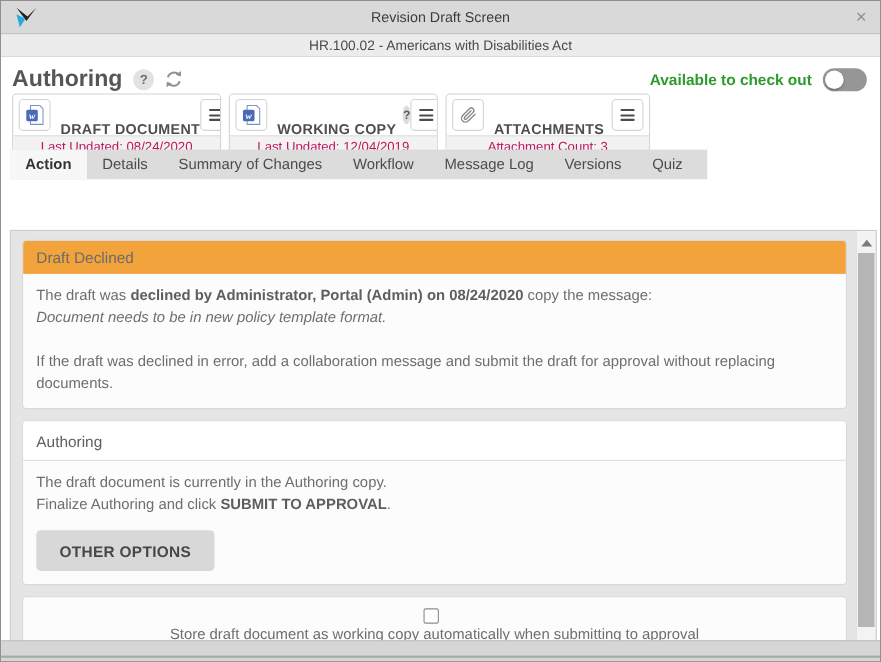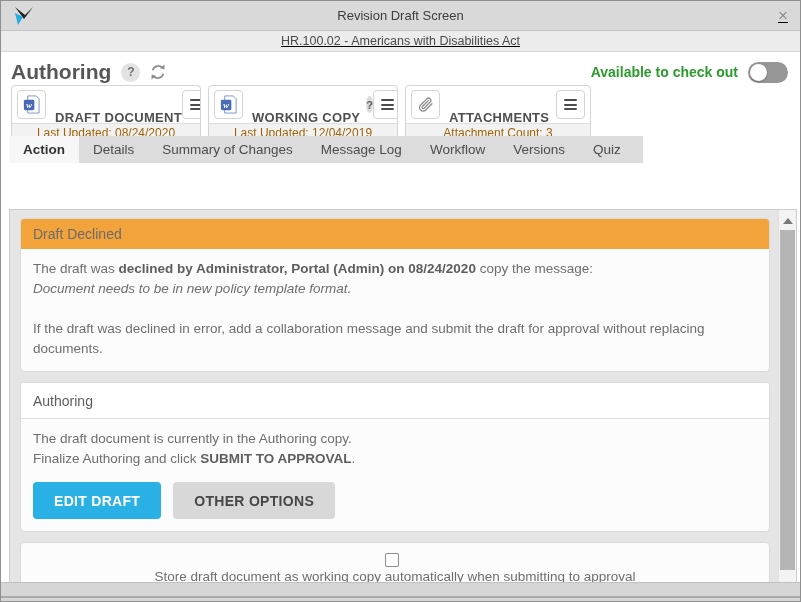--- a/index.html
+++ b/index.html
@@ -1,21 +1,21 @@
 <!DOCTYPE html>
 <html><head>
 <meta charset="utf-8">
 <style>
   * { margin:0; padding:0; box-sizing:border-box; }
   html,body { background:#e8e8e8; }
   body { font-family:"Liberation Sans", sans-serif; }
 
   .window {
     position:relative; width:801px; height:602px; background:#ffffff;
-    border:1px solid #8f8f8f; overflow:hidden; margin:0 auto;text-decoration:underline;
+    border:1px solid #8f8f8f; overflow:hidden; margin:0 auto;
   }
 
   
   .titlebar {
     height:30px; background:#d9d9d9; border-bottom:1px solid #c3c3c3;
     display:flex; align-items:center; padding:0 10px; position:relative;
   }
   .titlebar .logo { width:26px; height:22px; display:flex; align-items:center; }
   .titlebar .title {
     position:absolute; left:0; right:0; text-align:center;
@@ -77,21 +77,21 @@
     width:17px; height:17px; border-radius:50%; background:#dcdcdc; color:#5c5c5c;
     font-size:11px; font-weight:bold; display:inline-flex; align-items:center;
     justify-content:center; margin-left:6px;
   }
   .panel-top .menu-btn { margin-left:auto; }
   .hamburger { display:flex; flex-direction:column; gap:2.5px; }
   .hamburger i { display:block; width:13px; height:2px; background:#4c4c4c; border-radius:1px; }
   .panel-footer {
     height:19px; background:#f2f2f2; border-top:1px solid #dedede;
     display:flex; align-items:center; justify-content:center;
-    font-size:12px; color:#a16207;
+    font-size:12px; color:#be185d;
   }
 
   
   .tabs-row { position:absolute; top:84px; left:8px; display:flex; background:#dcdcdc; padding-right:8px; }
   .tab {
     padding:0 14px; height:27px; line-height:27px; font-size:13.5px; color:#4c4c4c;
     white-space:nowrap; cursor:default;
   }
   .tab.active { background:#f7f7f7; color:#333333; font-weight:bold; }
 
@@ -258,22 +258,22 @@
         </div>
         <div class="panel-footer">Attachment Count: 3</div>
       </div>
 
     </div>
 
     <div class="tabs-row">
       <span class="tab active">Action</span>
       <span class="tab">Details</span>
       <span class="tab">Summary of Changes</span>
+      <span class="tab">Workflow</span>
       <span class="tab">Message Log</span>
-      <span class="tab">Workflow</span>
       <span class="tab">Versions</span>
       <span class="tab">Quiz</span>
     </div>
 
     <div class="content">
       <div class="scroll-content">
 
         <div class="box">
           <div class="banner">Draft Declined</div>
           <div class="box-body">
@@ -287,21 +287,20 @@
         </div>
 
         <div class="box">
           <div class="box-header">Authoring</div>
           <div class="box-body">
             <div>The draft document is currently in the Authoring copy.</div>
             <div>
               <span>Finalize Authoring and click </span><span class="bold-seg">SUBMIT TO APPROVAL</span><span>.</span>
             </div>
             <div class="btn-row">
-              <button class="btn btn-blue">EDIT DRAFT</button>
               <button class="btn btn-gray">OTHER OPTIONS</button>
             </div>
           </div>
         </div>
 
         <div class="box">
           <div class="box-body">
             <div class="check-row">
               <span class="checkbox"></span>
               <span>Store draft document as working copy automatically when submitting to approval</span>

